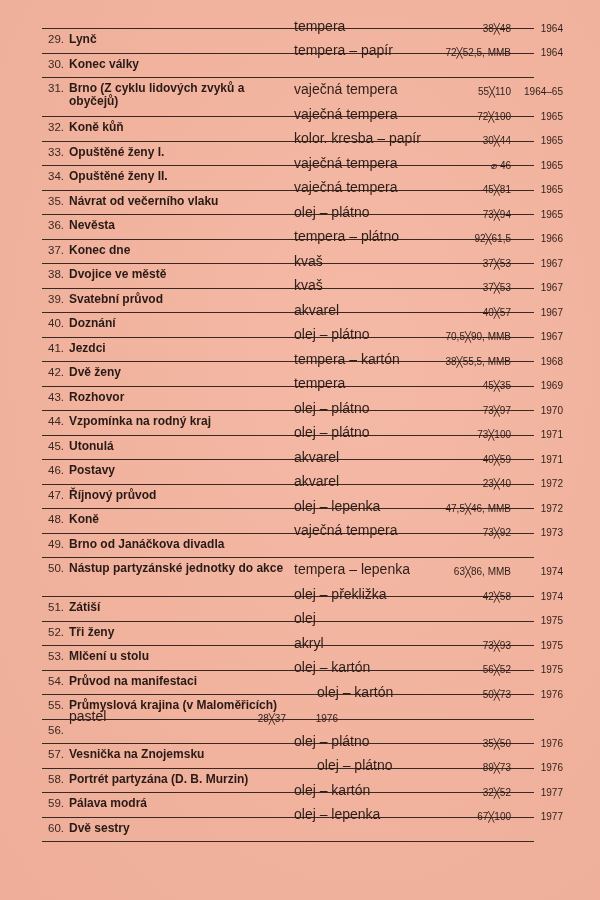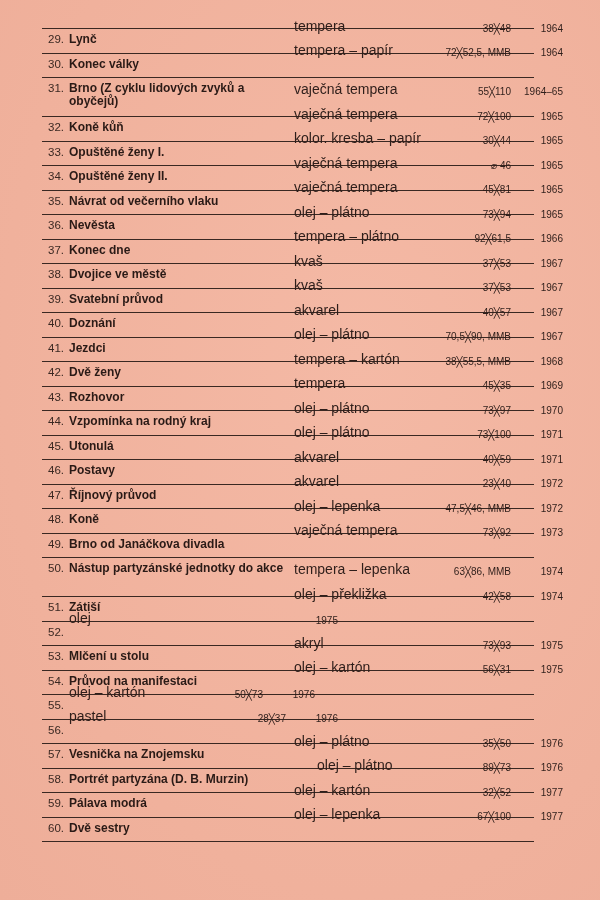--- a/index.html
+++ b/index.html
@@ -198,40 +198,42 @@
       </div>
     <div class="row">
         <span class="num">51.</span>
         <span class="title">Zátiší</span>
         <span class="medium">olej – překližka</span>
         <span class="size">42╳58</span>
         <span class="year">1974</span>
       </div>
     <div class="row">
         <span class="num">52.</span>
+        <span class="title">Tři ženy</span>
         <span class="medium" style="font-weight:normal">olej</span>
         <span class="size"></span>
         <span class="year">1975</span>
       </div>
     <div class="row">
         <span class="num">53.</span>
         <span class="title">Mlčení u stolu</span>
         <span class="medium">akryl</span>
         <span class="size">73╳93</span>
         <span class="year">1975</span>
       </div>
     <div class="row">
         <span class="num">54.</span>
         <span class="title">Průvod na manifestaci</span>
         <span class="medium">olej – kartón</span>
-        <span class="size">56╳31</span>
+        <span class="size">56╳52</span>
         <span class="year">1975</span>
       </div>
     <div class="row r55">
         <span class="num">55.</span>
+        <span class="title">Průmyslová krajina (v Maloměřicích)</span>
         <span class="medium">olej – kartón</span>
         <span class="size">50╳73</span>
         <span class="year">1976</span>
       </div>
     <div class="row">
         <span class="num">56.</span>
         <span class="medium">pastel</span>
         <span class="size">28╳37</span>
         <span class="year">1976</span>
       </div>

